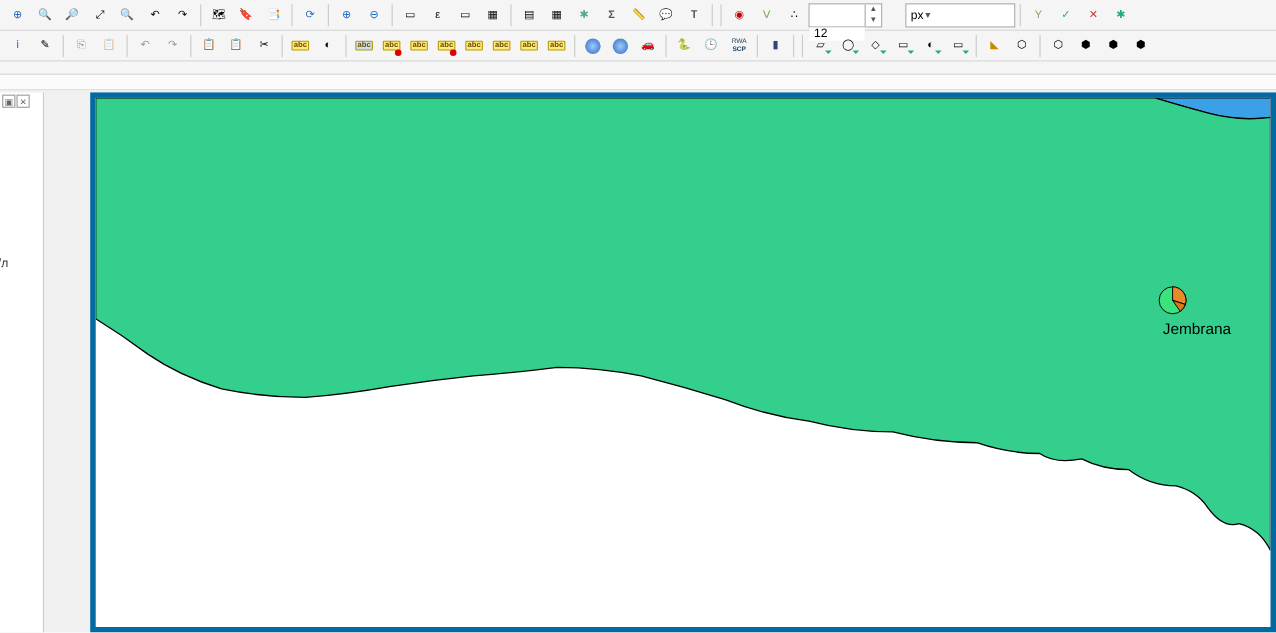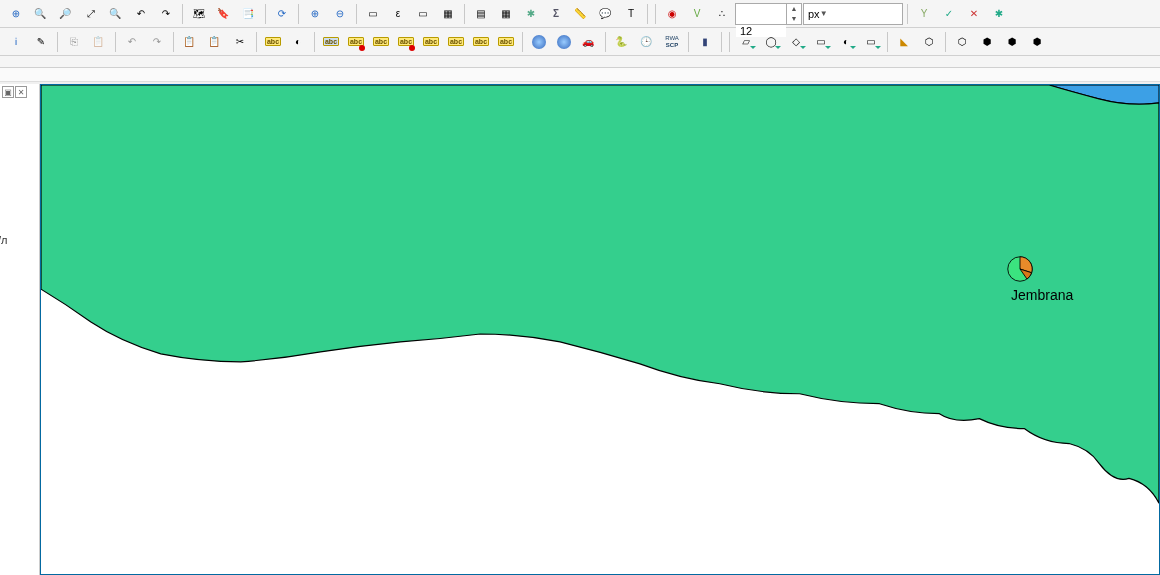--- a/index.html
+++ b/index.html
@@ -70,20 +70,21 @@
   .combo {
     border: 1px solid #aaa;
     background: #fff;
     height: 22px;
     display: flex;
     align-items: center;
     padding: 0 4px;
     width: 100px;
     font-size: 11px;
     justify-content: flex-start;
+    margin-left: 20px;
   }
   .combo .dd { font-size: 8px; color: #555; }
   .strip-blank {
     height: 12px;
     background: #f5f5f5;
     border-bottom: 1px solid #d0d0d0;
   }
   .main-area {
     position: absolute;
     top: 84px;
@@ -118,21 +119,22 @@
     top: 150px;
     left: -2px;
     font-size: 11px;
     color: #333;
   }
   .map-canvas {
     flex: 1;
     background: #fff;
     position: relative;
     overflow: hidden;
-    border: 1px solid #0369a1;
+    border: 5px solid #0369a1;
+    margin-left: 42px;
   }
   .map-svg {
     position: absolute;
     top: 0; left: 0;
     width: 100%; height: 100%;
   }
   .feature-label {
     position: absolute;
     font-size: 14px;
     color: #000;

